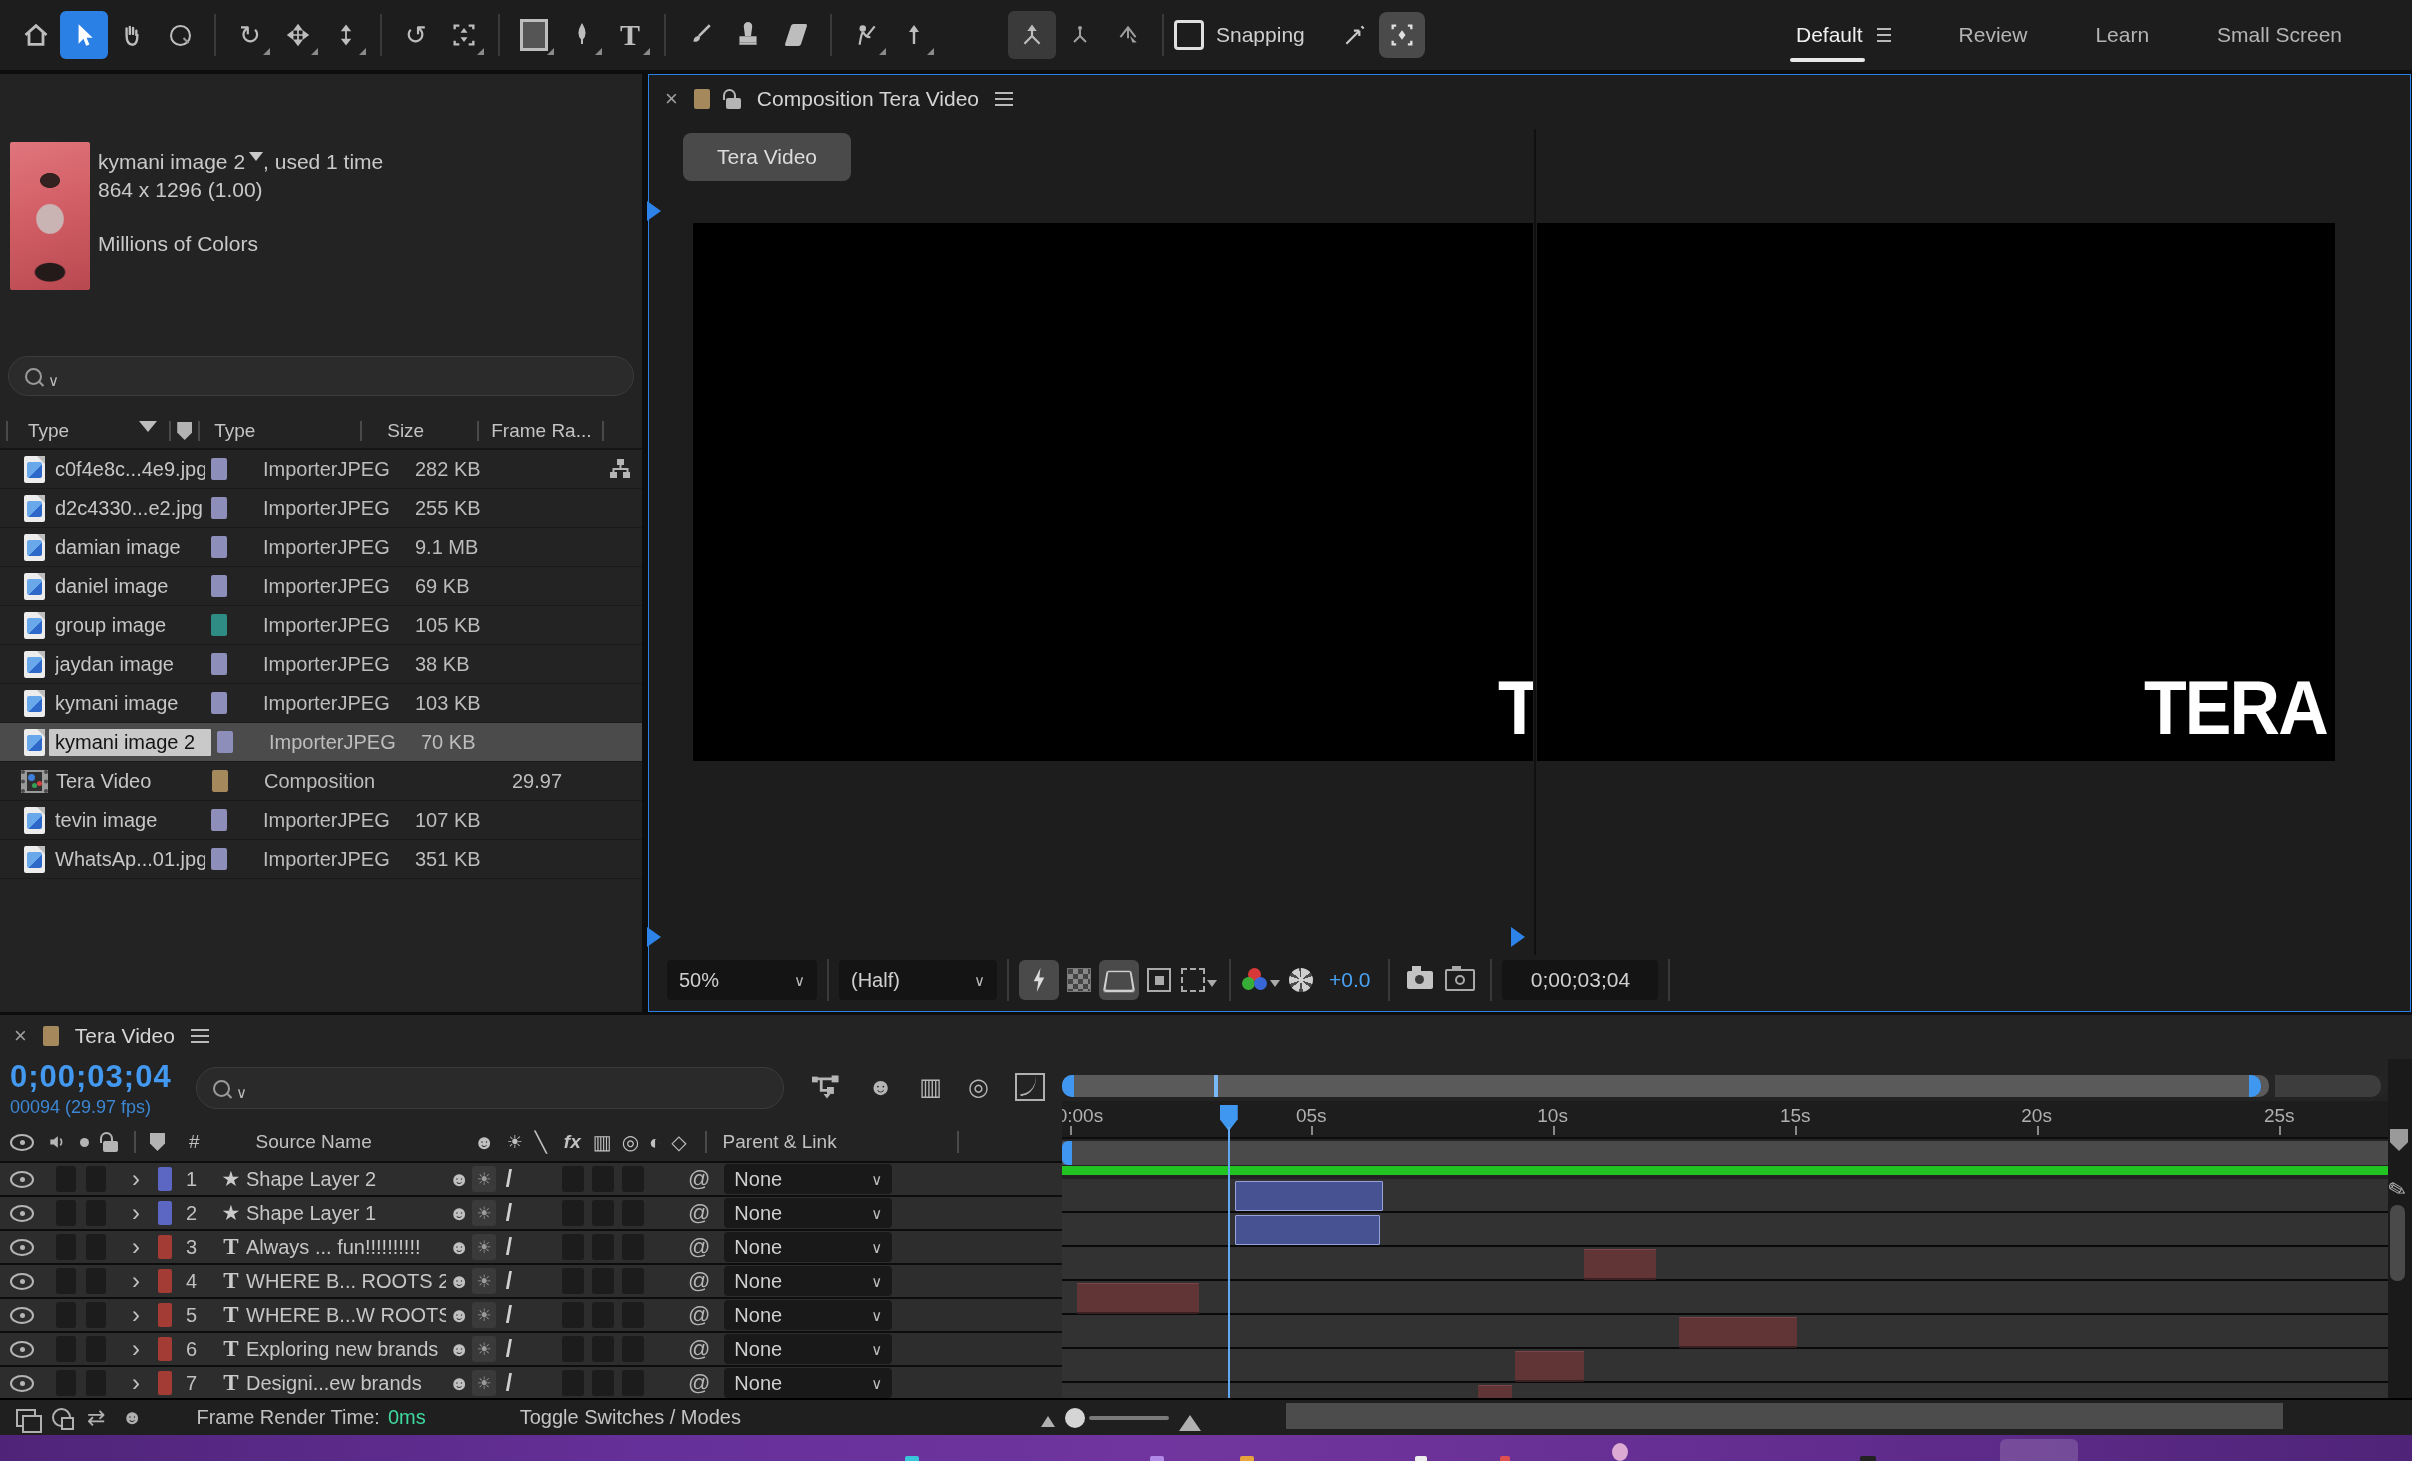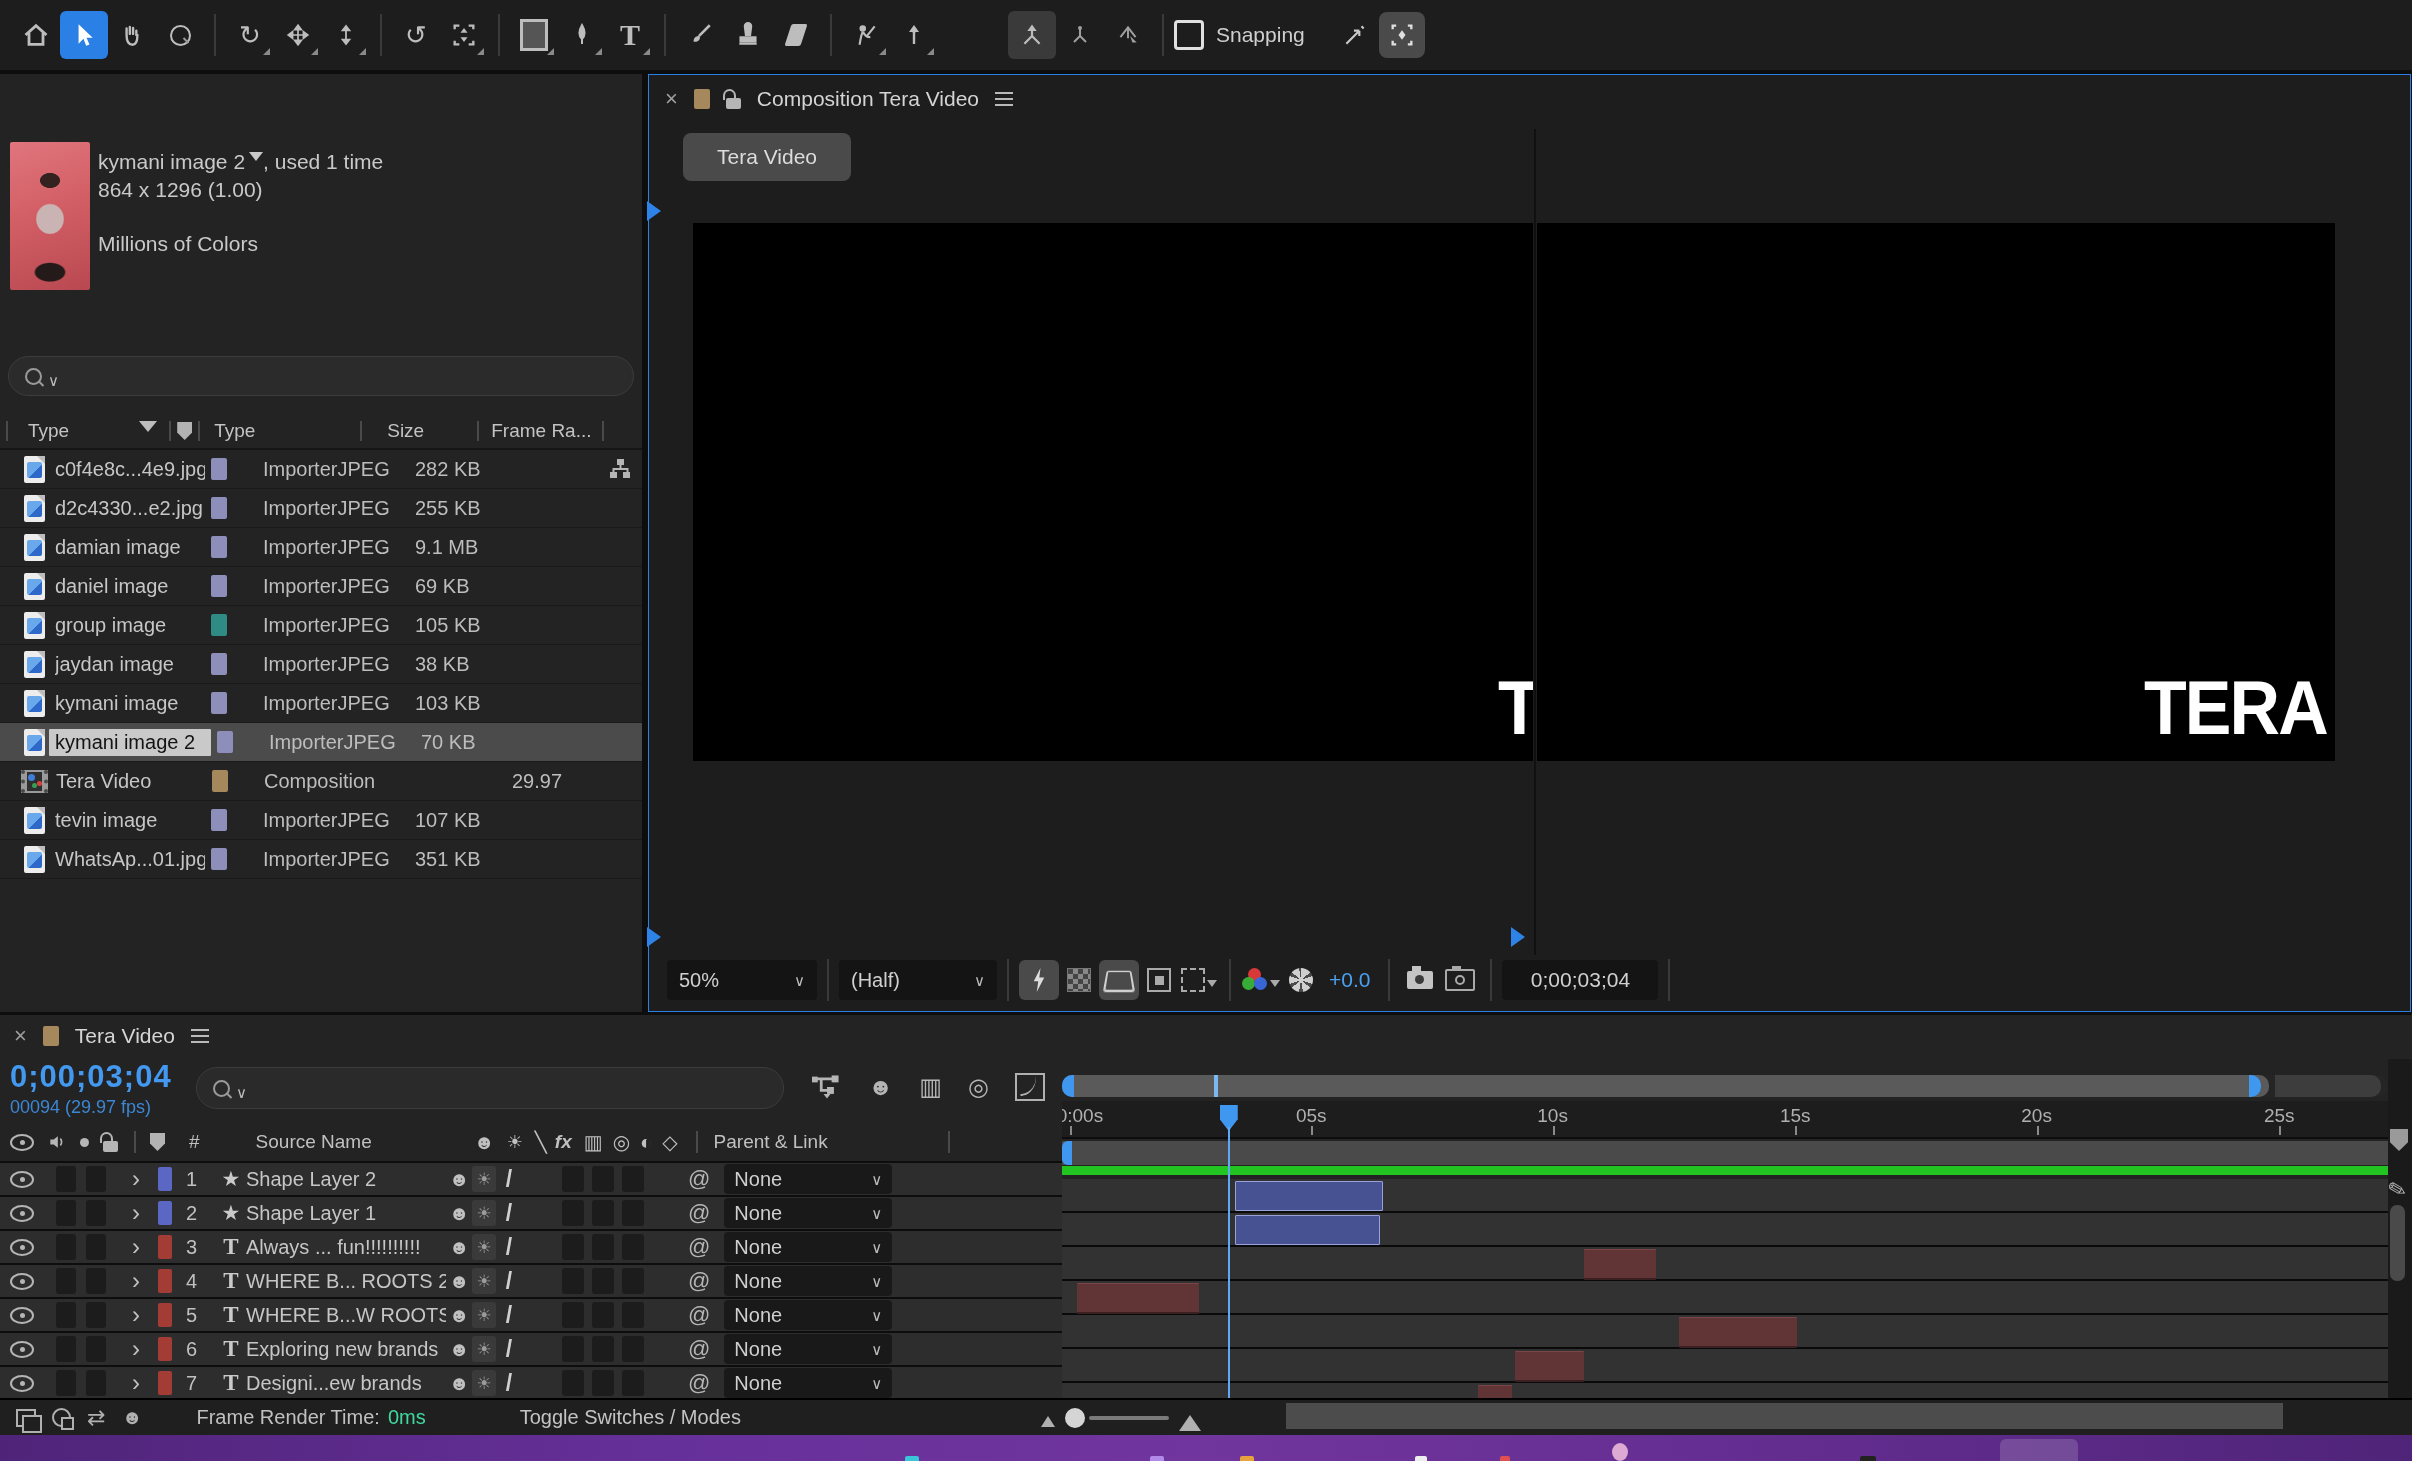--- a/index.html
+++ b/index.html
@@ -321,20 +321,35 @@
           <path d="M4 20 L16 8 M16 8 h-5 M16 8 v5 M18 4 l2 2" stroke="#c8c8c8" stroke-width="2" fill="none"></path>
         </svg>
     </span>
     <span class="snapbox">
       <svg width="28" height="28" viewBox="0 0 24 24">
           <path d="M4 7 V4 H7 M17 4 H20 V7 M20 17 V20 H17 M7 20 H4 V17" stroke="#e0e0e0" stroke-width="2" fill="none"></path>
           <path d="M12 8 l3 4 l-3 4 l-3 -4 z" fill="#e0e0e0"></path>
         </svg>
     </span>
 
+    <nav class="ws">
+      <span class="wsi active">
+        <span>Default</span>
+          <span class="bars" style="width:14px;"></span>
+      </span>
+      <span class="wsi">
+          <span>Review</span>
+        </span>
+      <span class="wsi">
+          <span>Learn</span>
+        </span>
+      <span class="wsi">
+          <span>Small Screen</span>
+        </span>
+    </nav>
   </header>
 
   <section class="abs project">
     <div class="thumb"></div>
     <div class="pj-info">
       <div><span>kymani image 2</span><span class="small-tri"></span><span>, used 1 time</span></div>
       <div>864 x 1296 (1.00)</div>
       <div style="margin-top:26px;">Millions of Colors</div>
     </div>
     <div class="pj-search">
@@ -583,21 +598,21 @@
         </svg>
       <span class="solo-dot" style="margin-left:12px;"></span>
       <span class="padlock" style="margin-left:14px;"></span>
       <span class="hsep" style="width:2px;height:22px;background:#4a4a4a;margin-left:16px;"></span>
       <span class="tag-icon" style="margin-left:14px;"></span>
       <span style="margin-left:24px;">#</span>
       <span style="margin-left:56px;width:200px;">Source Name</span>
       <span class="gi" style="margin-left:18px;font-size:20px;">☻</span>
       <span class="gi" style="margin-left:12px;font-size:18px;">☀</span>
       <span class="gi" style="margin-left:12px;font-size:20px;">╲</span>
-      <span style="margin-left:8px;font-style:italic;font-weight:bold;font-size:19px;">fx</span>
+      <span style="margin-left:17px;font-style:italic;font-weight:bold;font-size:19px;">fx</span>
       <span class="gi" style="margin-left:12px;font-size:20px;">▥</span>
       <span class="gi" style="margin-left:10px;font-size:20px;">◎</span>
       <span class="gi" style="margin-left:10px;font-size:20px;">◐</span>
       <span class="gi" style="margin-left:10px;font-size:20px;">◇</span>
       <span class="hsep" style="width:2px;height:22px;background:#4a4a4a;margin-left:18px;"></span>
       <span style="margin-left:16px;">Parent &amp; Link</span>
       <span class="hsep" style="width:2px;height:22px;background:#4a4a4a;margin-left:120px;"></span>
     </div>
 
     <div class="lrows" id="layer-rows">

